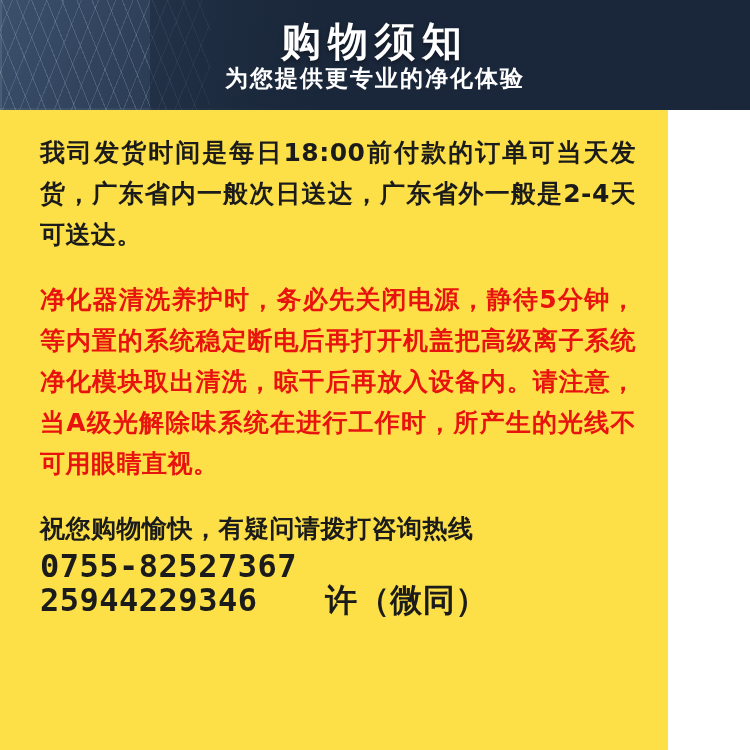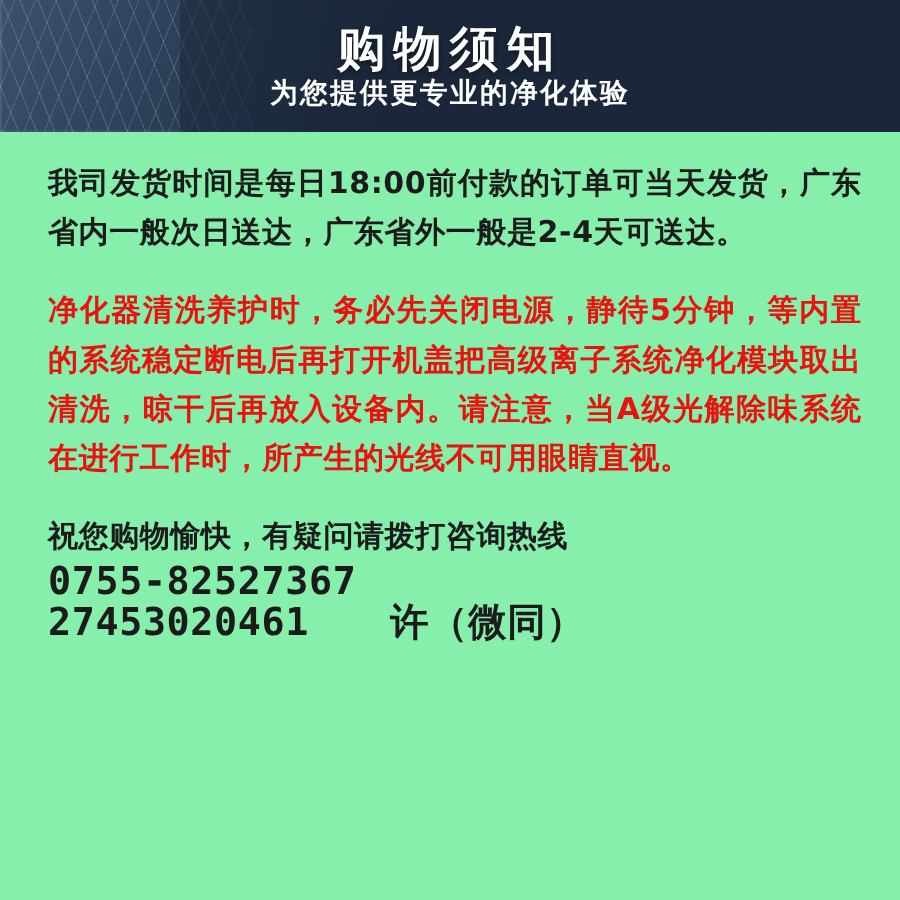--- a/index.html
+++ b/index.html
@@ -8,23 +8,23 @@
   }
   body {
     width: 750px;
     height: 750px;
     overflow: hidden;
     font-family: "Liberation Sans", sans-serif;
     background: #ffffff;
   }
   .page {
     position: relative;
-    width: 750px;
+    width: 668px;
     height: 750px;
-    background: #86efac;
+    background: #fde047;
     box-sizing: border-box;
   }
 
   
   .banner {
     position: relative;
     width: 750px;
     height: 110px;
     background: #1f2e44;
     overflow: hidden;
@@ -138,19 +138,19 @@
     <p class="para">我司发货时间是每日18:00前付款的订单可当天发货，广东省内一般次日送达，广东省外一般是2-4天可送达。</p>
 
 
     <p class="para red">净化器清洗养护时，务必先关闭电源，静待5分钟，等内置的系统稳定断电后再打开机盖把高级离子系统净化模块取出清洗，晾干后再放入设备内。请注意，当A级光解除味系统在进行工作时，所产生的光线不可用眼睛直视。</p>
 
     <p class="para last">祝您购物愉快，有疑问请拨打咨询热线</p>
 
     <div class="phone-block">
       <div>0755-82527367</div>
       <div>
-        <span>27453020461</span>
+        <span>25944229346</span>
         <span class="cn">许（微同）</span>
       </div>
     </div>
 
   </div>
 </div>
 
 </body></html>

